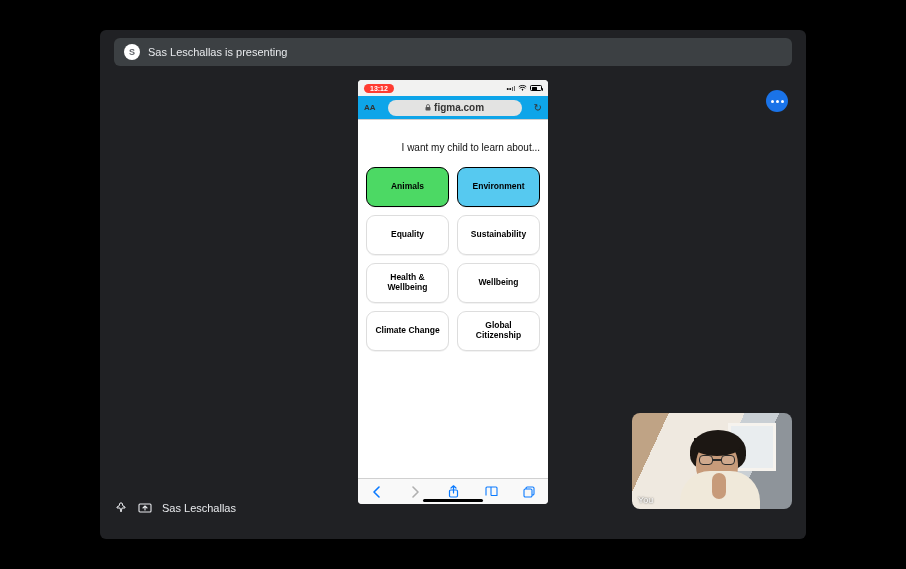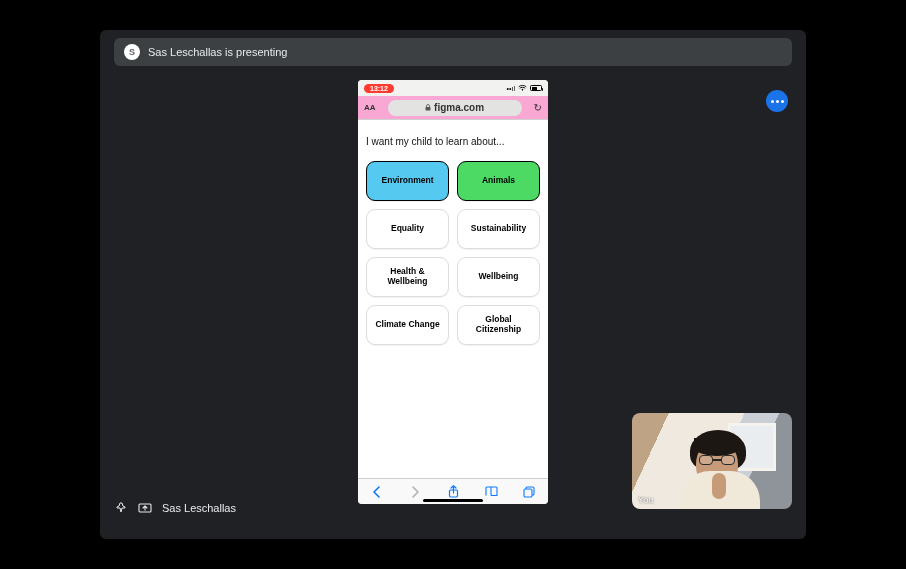--- a/index.html
+++ b/index.html
@@ -71,37 +71,37 @@
   }
   .status-icons { display:flex; align-items:center; gap:3px; }
   .status-icons .sig { font-size:7px; color:#000; }
   .status-icons .batt {
     width:12px; height:6px; border:0.7px solid #000; border-radius:1.5px; position:relative;
   }
   .status-icons .batt::after { content:''; position:absolute; right:-2px; top:1.5px; width:1px; height:3px; background:#000; border-radius:0 1px 1px 0;}
   .status-icons .batt .fill { position:absolute; left:0.5px; top:0.5px; bottom:0.5px; width:55%; background:#000; border-radius:0.5px;}
 
   .url-bar {
-    height:24px; background:#f9a8d4;
+    height:24px; background:#0ea5e9;
     border-bottom:0.5px solid #d0d0d0;
     display:flex; align-items:center; padding:0 6px; gap:12px;
   }
   .aa { font-size:8px; color:#333; font-weight:600;}
   .url-pill {
     flex:1; height:16px; background:#e3e3e2; border-radius:8px;
     display:flex; align-items:center; justify-content:center;
     font-size:10px; color:#333; gap:3px;font-weight:bold;
   }
   .lock { font-size:7px; }
   .reload { font-size:10px; color:#333; }
 
   .page {
-    background:#fff; padding:10px 8px 0 8px;
+    background:#fff; padding:16px 8px 0 8px;
     height: calc(100% - 16px - 24px - 26px);
-    display:flex; flex-direction:column; align-items:flex-start;
+    display:flex; flex-direction:column; align-items:flex-end;
   }
   .heading { font-size:10px; color:#111; margin:6px 0 14px 0; font-weight:400;}
   .grid {
     display:grid; grid-template-columns: 1fr 1fr; gap:8px;
     width:100%;
   }
   .tile {
     height:40px; border-radius:9px;
     border:1.5px solid #000;
     background:#fff;
@@ -228,25 +228,25 @@
             </svg>
         </span>
         <span>figma.com</span>
       </div>
       <span class="reload">↻</span>
     </div>
 
     <div class="page">
       <div class="heading">I want my child to learn about...</div>
       <div class="grid">
+        <div class="tile green">
+            <span>Animals</span>
+          </div>
         <div class="tile blue">
             <span>Environment</span>
-          </div>
-        <div class="tile green">
-            <span>Animals</span>
           </div>
         <div class="tile plain">
             <span>Equality</span>
           </div>
         <div class="tile plain">
             <span>Sustainability</span>
           </div>
         <div class="tile plain">
             <span>Health &amp; Wellbeing</span>
           </div>

